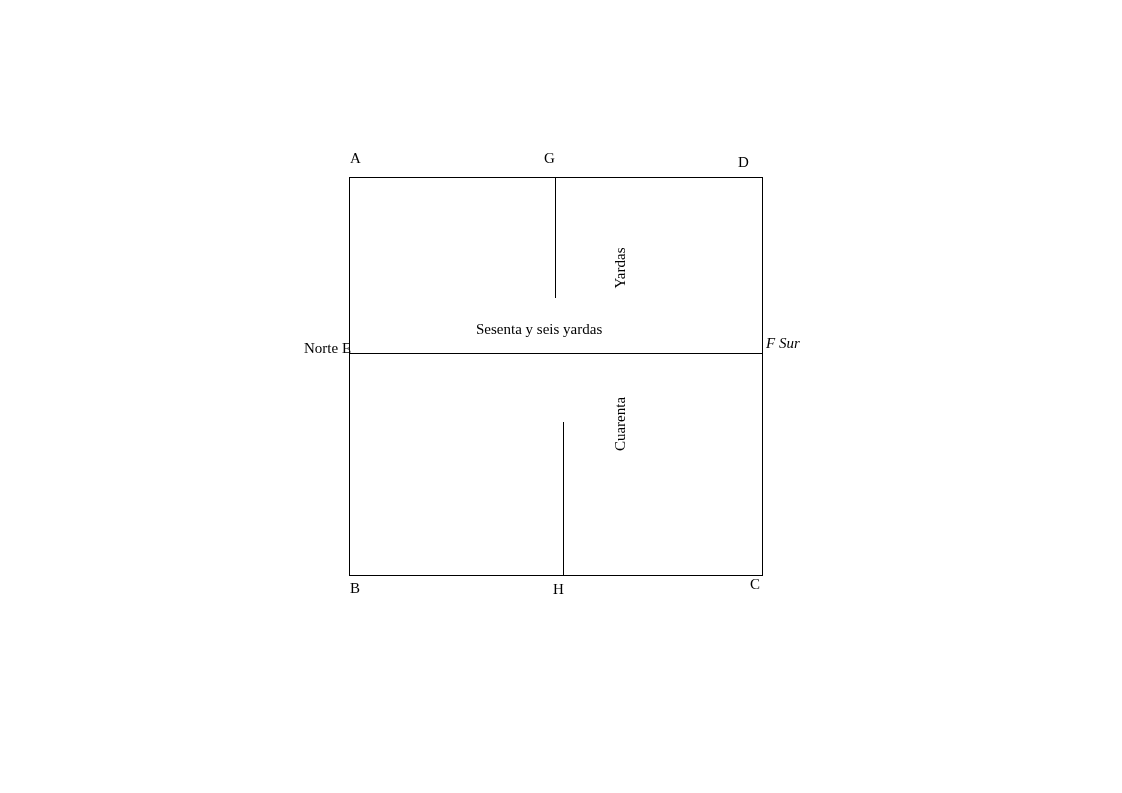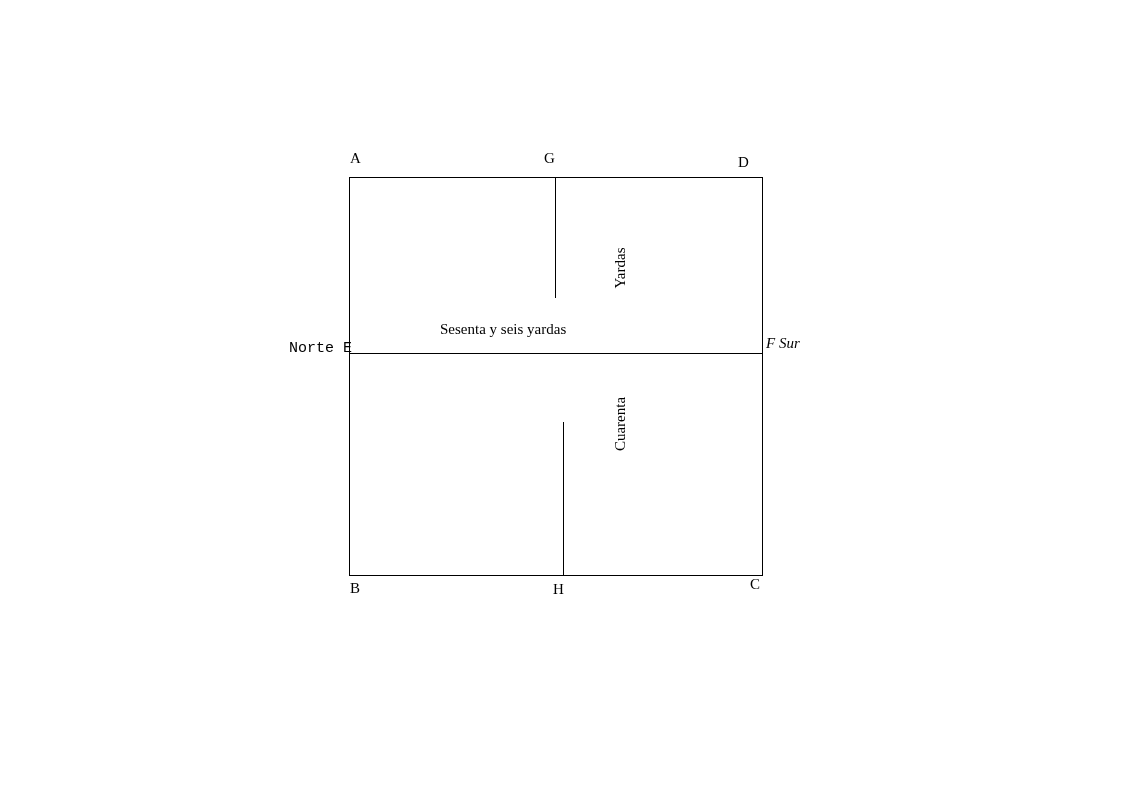--- a/index.html
+++ b/index.html
@@ -58,23 +58,23 @@
     position: absolute;
     white-space: nowrap;
     line-height: 1;
   }
   .lbl-a       { left: 350px; top: 151px; }
   .lbl-g       { left: 544px; top: 151px; }
   .lbl-d       { left: 738px; top: 155px; }
   .lbl-b       { left: 350px; top: 581px; }
   .lbl-h       { left: 553px; top: 582px; }
   .lbl-c       { left: 750px; top: 577px; }
-  .lbl-norte-e { left: 289px; top: 341px; font-family: Liberation Mono, monospace; }
+  .lbl-norte-e { left: 304px; top: 341px; }
   .lbl-f-sur   { left: 766px; top: 336px; font-style: italic; }
-  .lbl-sesenta { left: 440px; top: 322px; }
+  .lbl-sesenta { left: 476px; top: 322px; }
   .lbl-yardas {
     left: 620px; top: 268px;
     transform: translate(-50%, -50%) rotate(-90deg);
   }
   .lbl-cuarenta {
     left: 620px; top: 424px;
     transform: translate(-50%, -50%) rotate(-90deg);
   }
 </style>
 </head>

